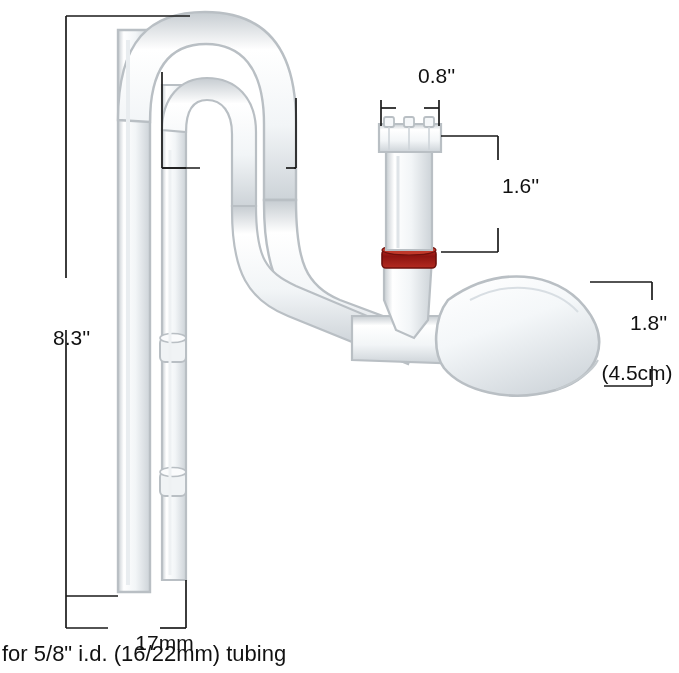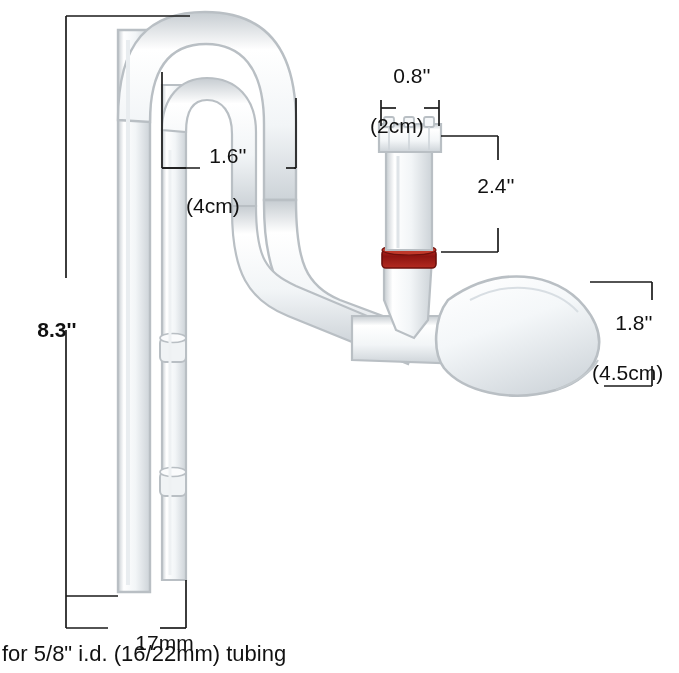--- a/index.html
+++ b/index.html
@@ -27,33 +27,33 @@
     width: 679px;
     height: 673px;
   }
   .dim-label {
     position: absolute;
     font-family: "Liberation Sans", sans-serif;
     font-size: 21px;
     line-height: 25px;
     color: #111111;
     white-space: pre;
-    text-align: left;
+    text-align: center;
   }
   .dim-label .l2 { display: block; }
   .caption {
     position: absolute;
     font-family: "Liberation Sans", sans-serif;
     font-size: 22px;
     line-height: 26px;
     color: #111111;
     white-space: pre;
   }
   
-  #label-height     { left: 14px;  top: 292px; width: 92px; font-weight: bold; }
+  #label-height     { left: 14px;  top: 300px; width: 92px; }
   #label-bend-width { left: 186px; top: 118px; width: 120px; }
   #label-inlet      { left: 370px; top: 38px;  width: 110px; }
   #label-tube-len   { left: 454px; top: 148px; width: 110px; }
   #label-nozzle     { left: 592px; top: 285px; width: 90px; }
   #label-tubing-dia { left: 112px; top: 605px; width: 90px; text-align: left; }
   #caption-bottom   { left: 2px;   top: 641px; }
 </style>
 </head>
 <body>
 
@@ -188,32 +188,27 @@
         <line x1="66" y1="628" x2="108" y2="628"></line>
         <line x1="160" y1="628" x2="186" y2="628"></line>
       </g>
     </g>
   </svg>
 
   <div class="dim-label" id="label-height">
     <span>8.3''</span>
   </div>
 
-  <div class="dim-label" id="label-bend-width">
-    <span>1.6''</span>
-    <span class="l2">(4cm)</span>
-  </div>
 
   <div class="dim-label" id="label-inlet">
     <span>0.8''</span>
-    <span class="l2">(2cm)</span>
   </div>
 
   <div class="dim-label" id="label-tube-len">
-    <span>2.4''</span>
+    <span>1.6''</span>
   </div>
 
   <div class="dim-label" id="label-nozzle">
     <span>1.8''</span>
     <span class="l2">(4.5cm)</span>
   </div>
 
   <div class="dim-label" id="label-tubing-dia">
     <span>17mm</span>
   </div>

